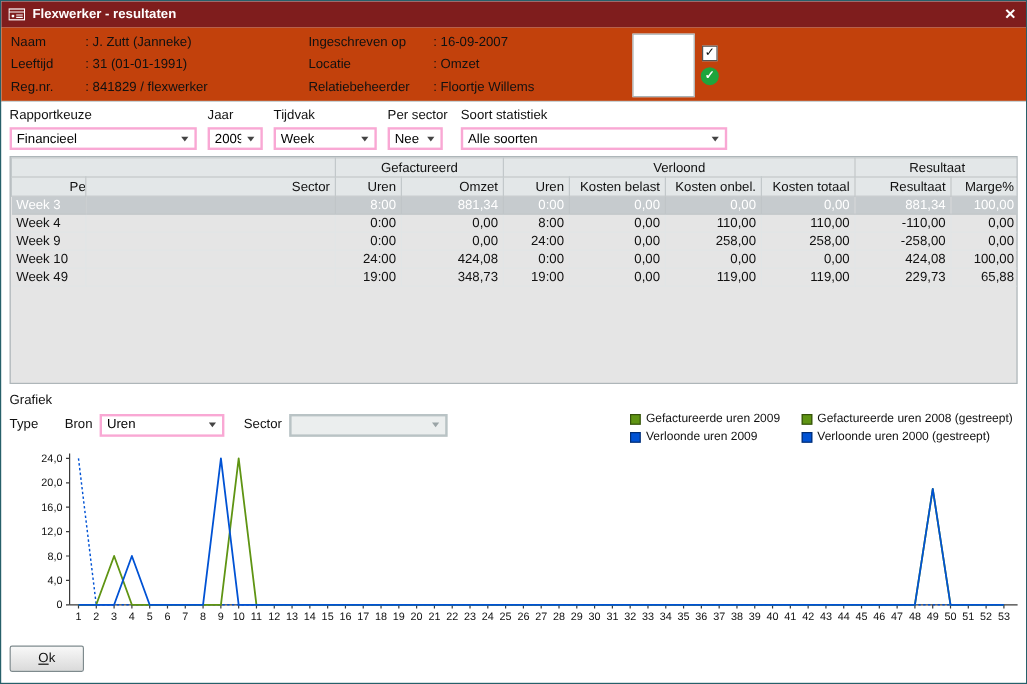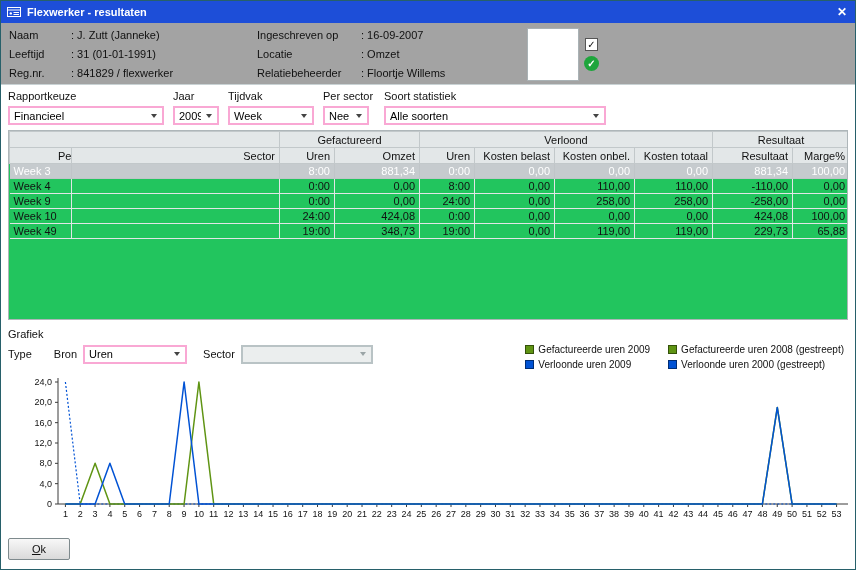--- a/index.html
+++ b/index.html
@@ -3,27 +3,27 @@
 <meta charset="utf-8">
 <style>
   * { box-sizing: border-box; }
   html,body { margin:0; padding:0; background:#fff; }
   body { font-family:"Liberation Sans", sans-serif; }
 
   .dialog { width:856px; height:570px; border:1px solid #27606A; background:#fff;
             display:flex; flex-direction:column; overflow:hidden; }
 
   
-  .titlebar { height:22px; background:#1d4ed8; display:flex; align-items:center;
+  .titlebar { height:22px; background:#7f1d1d; display:flex; align-items:center;
               padding:0 8px 0 6px; flex:none; }
   .titlebar .title { color:#fff; font-size:11px; font-weight:bold; margin-left:6px; }
   .titlebar .close { margin-left:auto; color:#fff; font-size:12px; font-weight:bold; cursor:default; }
 
   
-  .info-panel { background:#a3a3a3; border-bottom:1px solid #C9D2D4; padding:5px 8px 4px; height:62px; flex:none; }
+  .info-panel { background:#c2410c; border-bottom:1px solid #C9D2D4; padding:5px 8px 4px; height:62px; flex:none; }
   .info-cols { display:flex; height:100%; }
   .info-col { display:flex; flex-direction:column; justify-content:space-between; padding:1px 0; }
   .col1 { width:248px; } .col2 { width:270px; } .col3 { width:226px; }
   .info-row { display:flex; font-size:11px; color:#111; white-space:nowrap; }
   .col1 .lab { width:62px; flex:none; } .col2 .lab { width:104px; flex:none; } .col3 .lab { width:96px; flex:none; }
   .photo-box { width:52px; height:53px; background:#fff; border:1px solid #A9B2B5; flex:none; }
   .side-flags { display:flex; flex-direction:column; align-items:center; justify-content:center; gap:5px; margin-left:5px; }
   .checkbox { width:13px; height:13px; border:1px solid #555; background:#fff; font-size:10px;
               line-height:11px; text-align:center; color:#111; display:block; }
   .ok-circle { width:15px; height:15px; border-radius:50%; background:#1EA53C; color:#fff;
@@ -38,21 +38,21 @@
   .flabel { font-size:11px; height:16px; color:#111; white-space:nowrap; }
   .dropdown { height:19px; border:2px solid #f9a8d4; background:#fff; display:flex; align-items:center;
               font-size:11px; padding-left:4px; width:100%; }
   .dropdown .dval { flex:1; white-space:nowrap; overflow:hidden; }
   .chev { width:0; height:0; border-left:3.5px solid transparent; border-right:3.5px solid transparent;
           border-top:4.5px solid #444; margin:0 5px; flex:none; }
   .dropdown.disabled { background:#EBEEEE; border-color:#B9C3C5; }
   .dropdown.disabled .chev { border-top-color:#9AA4A6; }
 
   
-  .table-wrap { margin:5px 7px 0; height:190px; border:1px solid #AEB6B9; background:#22c55e; overflow:hidden; flex:none; }
+  .table-wrap { margin:5px 7px 0; height:190px; border:1px solid #AEB6B9; background:#e5e5e5; overflow:hidden; flex:none; }
   table { border-collapse:collapse; width:100%; table-layout:fixed; font-size:11px; }
   thead th { background:#E3E7E8; border:1px solid #C2C8CA; font-weight:normal; padding:1px 4px;
              height:16px; color:#111; white-space:nowrap; overflow:hidden; }
   thead tr.grp th { text-align:center; }
   th.left { text-align:right;padding-left:48px; } th.num { text-align:right; }
   tbody td { padding:1px 4px; height:15px; border-right:1px solid #E2E5E6; border-bottom:1px solid #E2E5E6;
              color:#111; white-space:nowrap; overflow:hidden; }
   tbody td.num { text-align:right; }
   tbody td.left { text-align:left; }
   tbody tr.selected td { background:#C6CBCE; color:#fff; border-color:#C0C5C8; }

